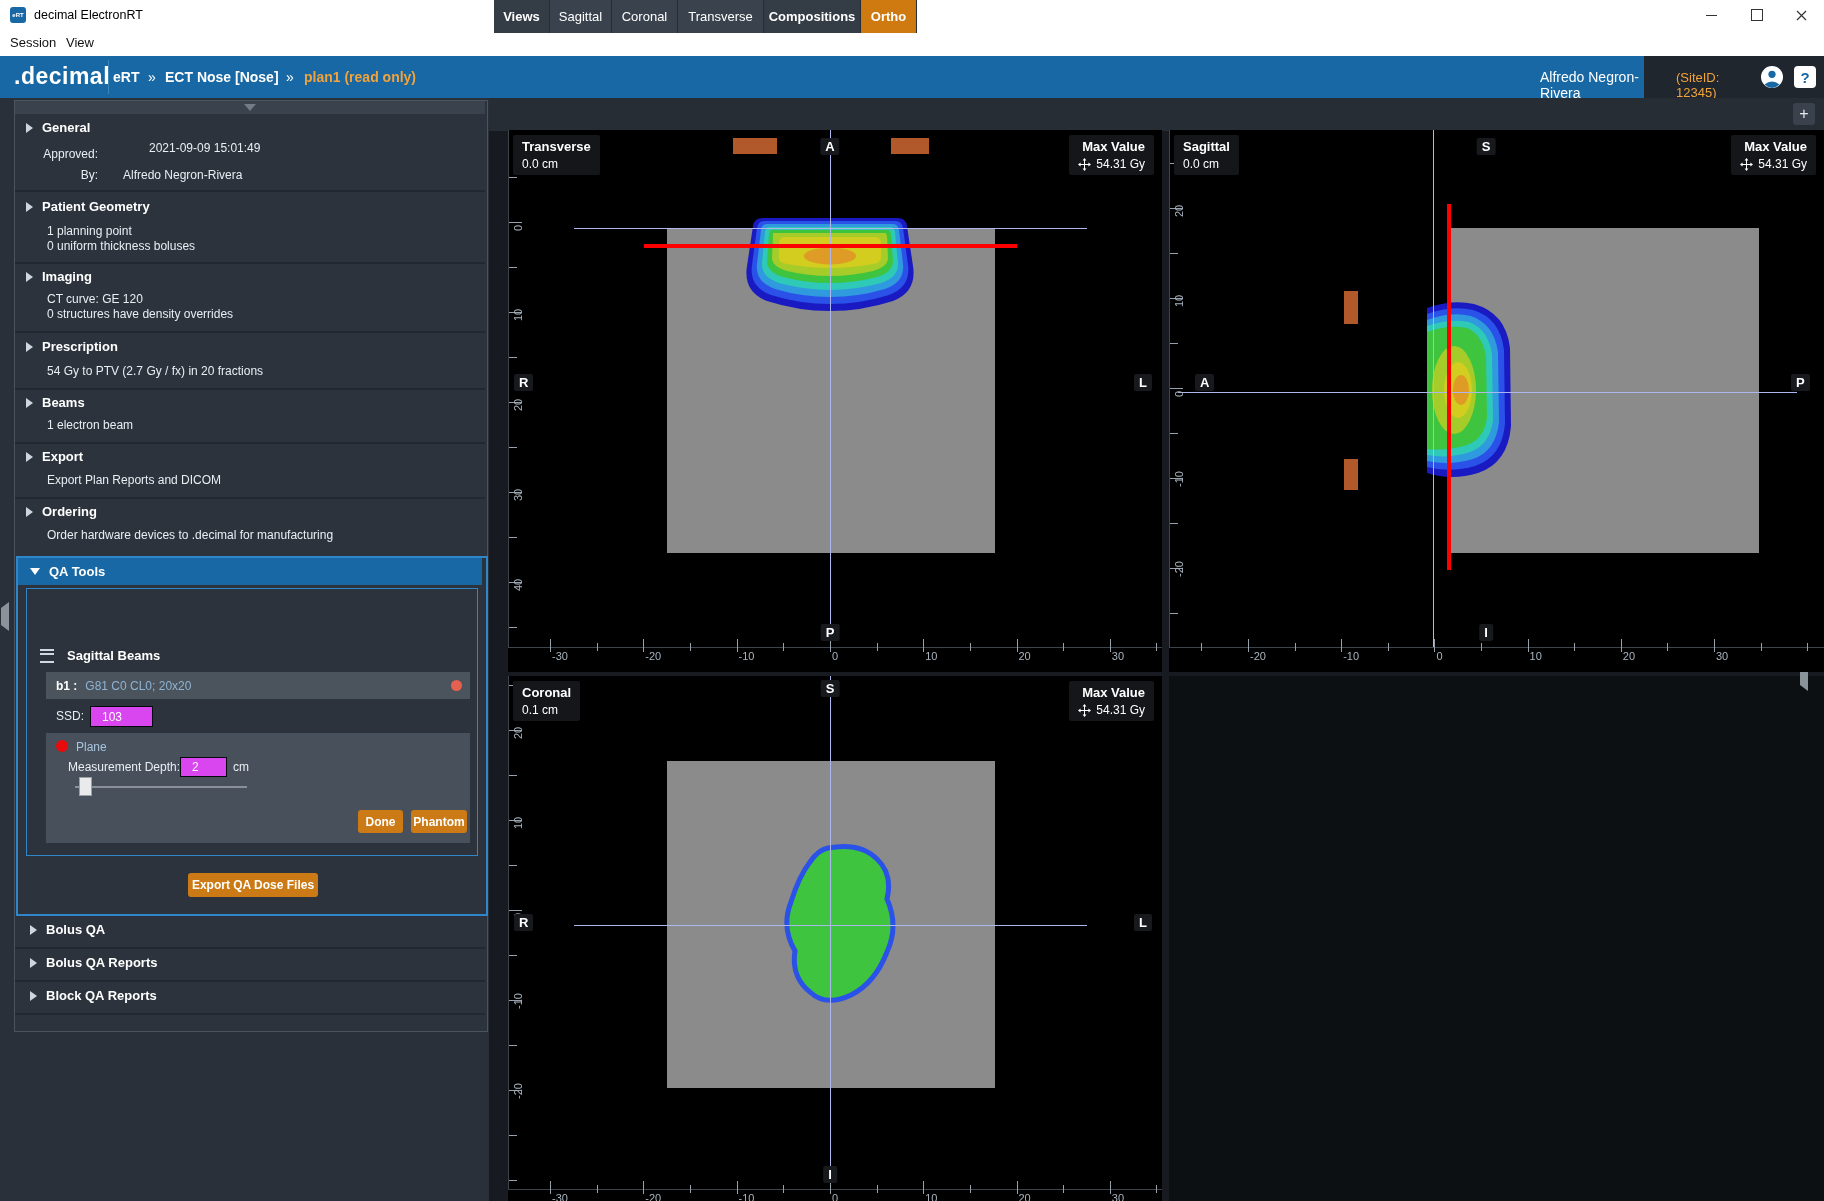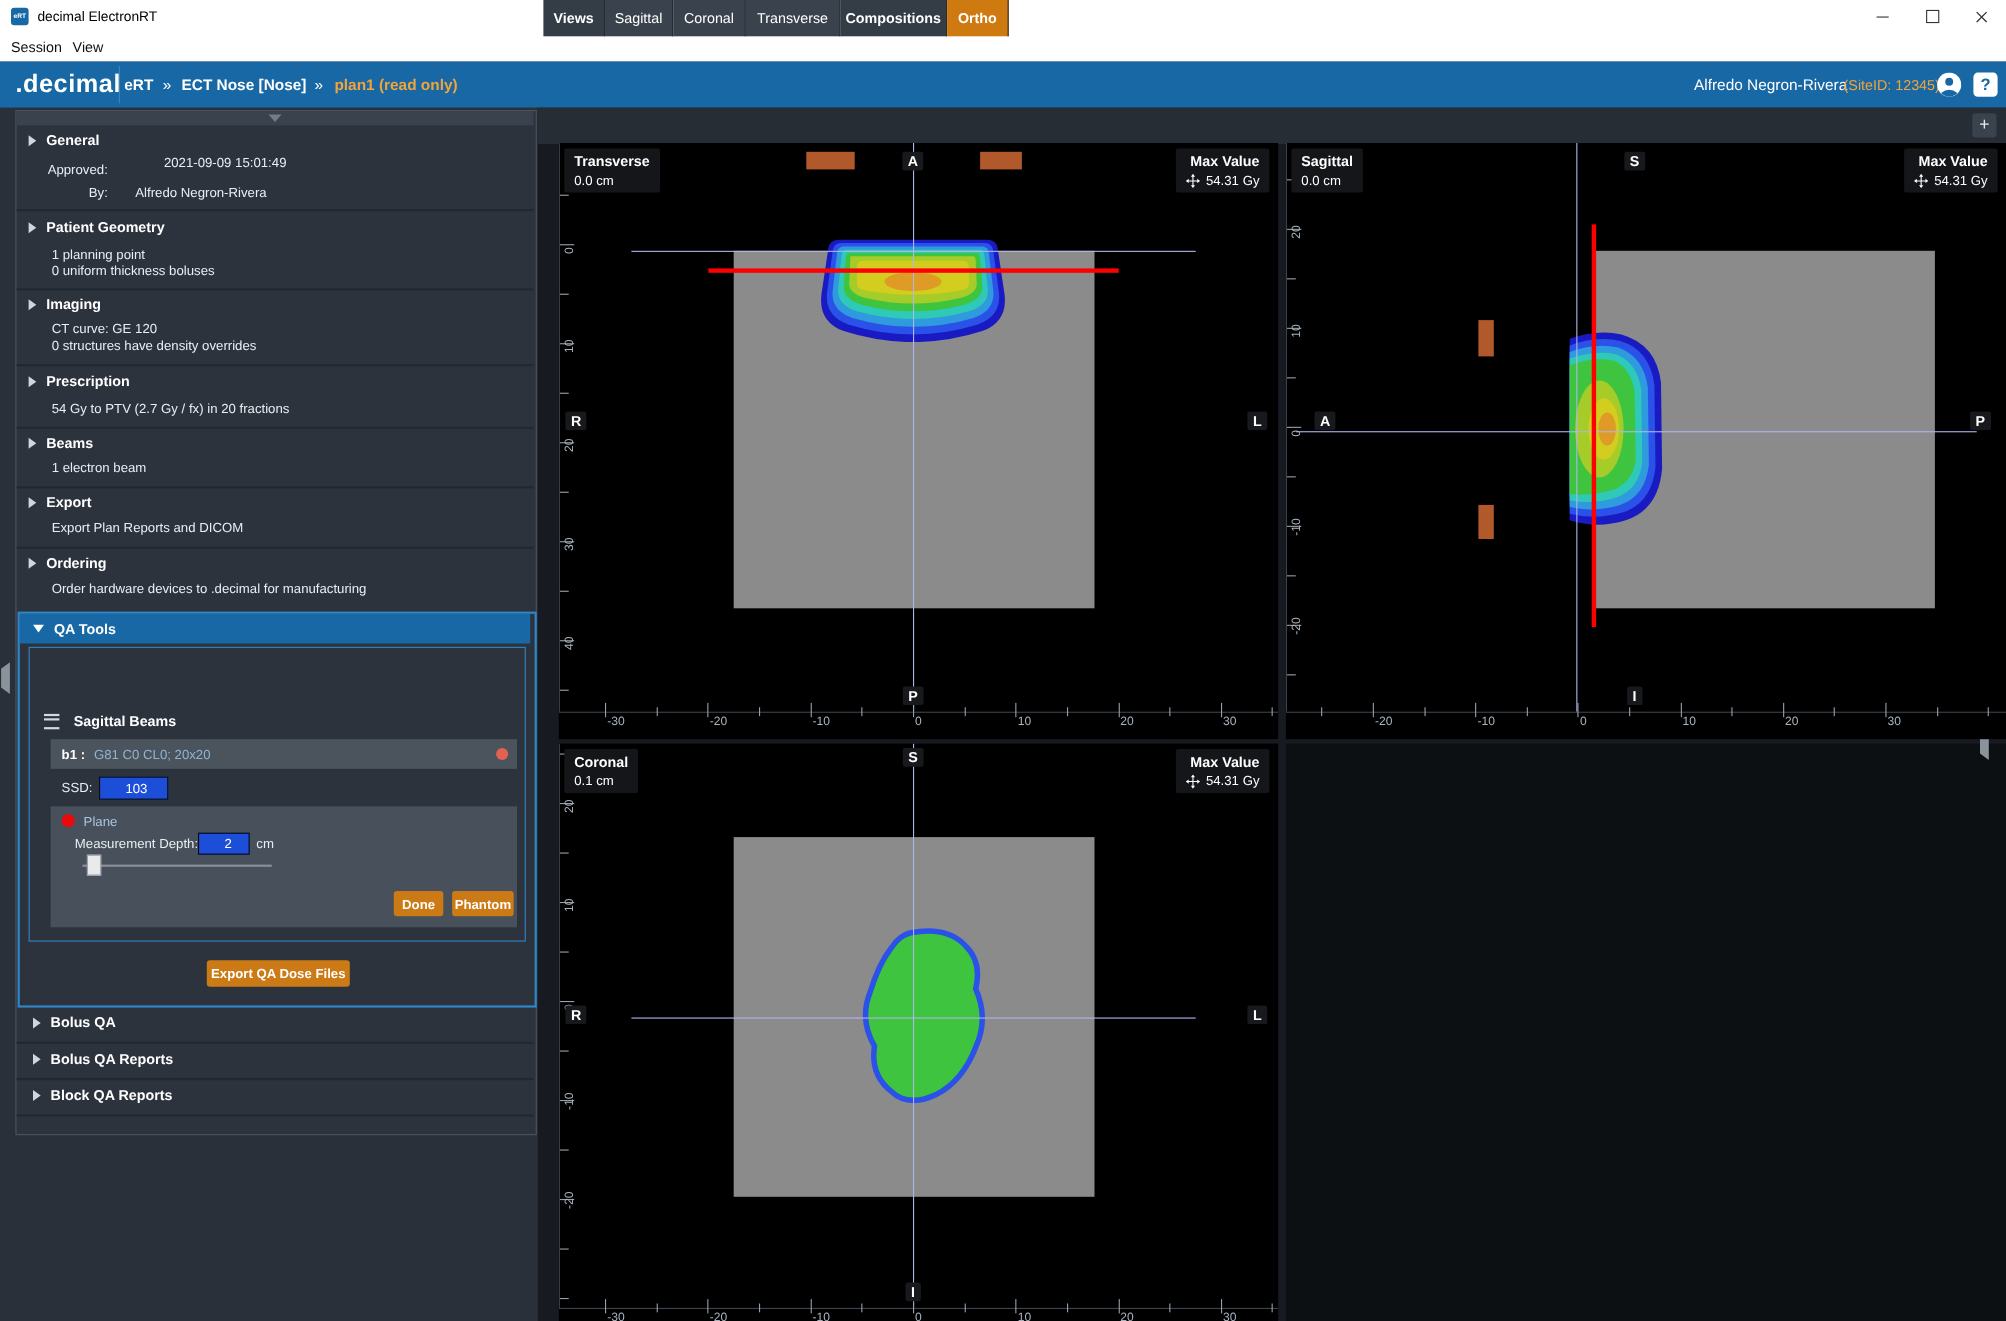--- a/index.html
+++ b/index.html
@@ -8,21 +8,21 @@
 
   
   #titlebar{left:0;top:0;width:1824px;height:30px;background:#ffffff;}
   #app-icon{left:10px;top:7px;width:16px;height:16px;background:#1768a4;border-radius:3px;color:#fff;font-size:6px;font-weight:bold;display:flex;align-items:center;justify-content:center;}
   #title-text{left:34px;top:8px;font-size:12.5px;color:#000;}
   .wbtn{top:0;width:46px;height:30px;display:flex;align-items:center;justify-content:center;}
   #menubar{left:0;top:30px;width:1824px;height:26px;background:#ffffff;}
   .menu-item{top:5px;font-size:13px;color:#111;}
 
   
-  #header{left:0;top:56px;width:1824px;height:42px;background:#1768a4;}
+  #header{left:0;top:56px;width:1644px;height:42px;background:#1768a4;}
   #logo{left:14px;top:7px;color:#fff;font-size:23px;font-weight:bold;letter-spacing:0.5px;}
   #hdr-div{left:108px;top:4px;width:1px;height:34px;background:#3c85b8;}
   .crumb{top:13px;font-size:14px;font-weight:bold;color:#fff;}
   .crumb-sep{font-weight:normal;}
   #crumb-plan{color:#f2a33c;text-align:right;}
   #user-name{top:13px;font-size:14px;color:#fff;}
   #site-id{top:14px;font-size:13px;color:#f2a33c;}
   .hicon{top:10px;width:22px;height:22px;}
   #help-icon{background:#fff;border-radius:4px;color:#1768a4;font-weight:bold;font-size:15px;display:flex;align-items:center;justify-content:center;}
 
@@ -56,21 +56,21 @@
   #b1-dot{position:absolute;right:8px;top:8px;width:11px;height:11px;border-radius:50%;background:#e4604f;}
   #ssd-label{left:56px;top:709px;font-size:12px;color:#e9eef3;}
   #plane-panel{left:46px;top:733px;width:424px;height:110px;background:#47505b;}
   #plane-dot{left:56px;top:740px;width:12px;height:12px;border-radius:50%;background:#e80b0b;}
   #plane-label{left:76px;top:740px;font-size:12px;color:#a8c6de;}
   #depth-label{left:68px;top:760px;font-size:12px;color:#e9eef3;}
   #depth-unit{left:233px;top:760px;font-size:12px;color:#e9eef3;}
   #slider-track{left:75px;top:786px;width:172px;height:2px;background:#8a9098;}
   #slider-handle{left:79px;top:777px;width:13px;height:19px;background:#e8eaec;border:1px solid #9aa0a6;box-sizing:border-box;}
   .btn-orange{background:#cc7a15;color:#fff;border-radius:3px;font-size:12px;font-weight:bold;display:flex;align-items:center;justify-content:center;}
-  .dinput{background:#1d4ed8;border:1px solid #05090d;color:#fff;font-size:12px;display:flex;align-items:center;padding-left:23px;box-sizing:border-box;}
+  .dinput{background:#d946ef;border:1px solid #05090d;color:#fff;font-size:12px;display:flex;align-items:center;padding-left:11px;box-sizing:border-box;}
   .qa-sec-head{left:30px;font-size:13px;font-weight:bold;color:#fff;display:flex;align-items:center;gap:9px;}
 
   
   #main-bg{left:489px;top:98px;width:1335px;height:1103px;background:#171b21;}
   #tabbar{left:489px;top:98px;width:1335px;height:33px;background:#262d35;}
   .tab{position:absolute;top:0;height:33px;display:flex;align-items:center;justify-content:center;font-size:13px;color:#fff;background:#3a434d;border-right:1px solid #262d35;}
   .tab.bold{font-weight:bold;background:#343c46;}
   .tab.active{background:#cf7a10;}
   #tab-add{left:1793px;top:103px;width:22px;height:22px;background:#3a434d;border-radius:3px;color:#e6e9ec;font-size:16px;display:flex;align-items:center;justify-content:center;}
 

